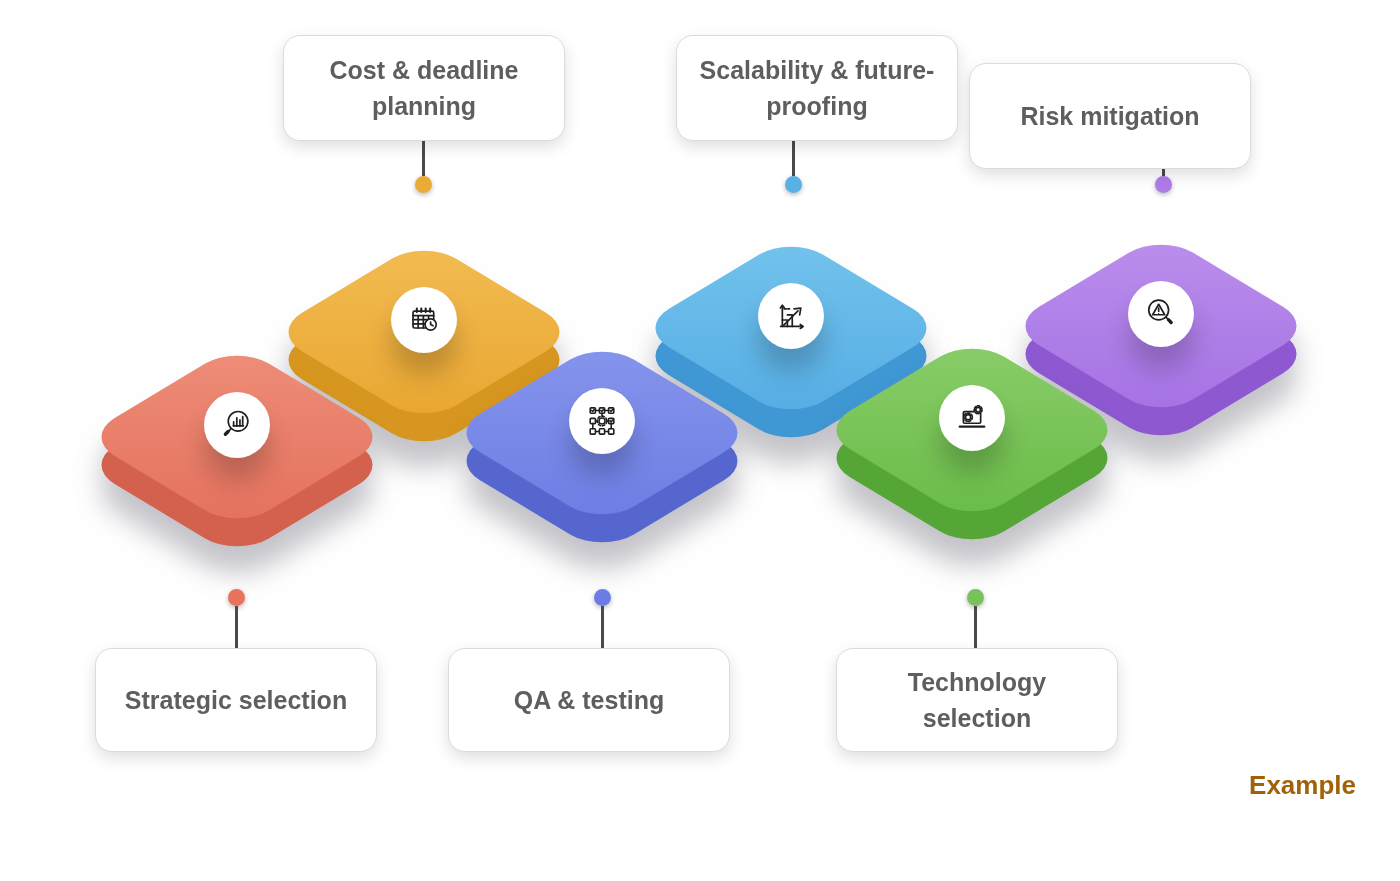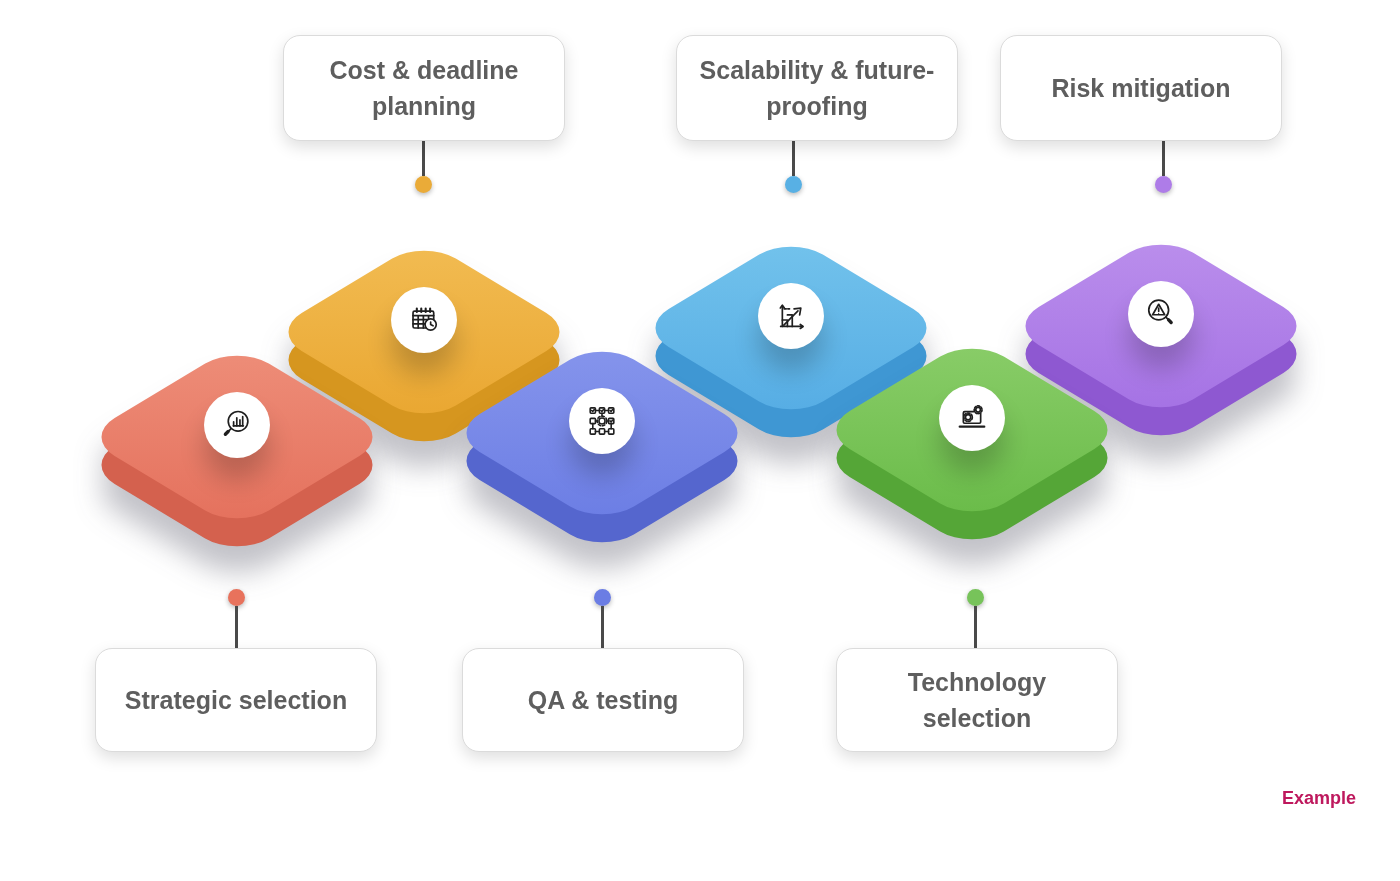--- a/index.html
+++ b/index.html
@@ -101,24 +101,24 @@
   .brand-tagline {
     margin-top: 5px;
     font-size: 10px;
     font-weight: 700;
     letter-spacing: 0.45px;
     color: #4F5462;
     white-space: nowrap;
   }
   .example-label {
     position: absolute;
-    right: 44px; top: 788px;
-    font-size: 18px;
+    right: 44px; top: 770px;
+    font-size: 26px;
     font-weight: 600;
-    color: #be185d;
+    color: #a16207;
     z-index: 5;
   }
 </style>
 </head>
 <body>
 
 <div class="canvas">
 
   <div class="tile back" style="left: 424px; top: 332px; --c1: #F2BC53; --c2: #E9A630; --side: #D6961F; --dot: #EAAB38;">
     <div class="tile-side"></div>
@@ -256,28 +256,28 @@
     <div class="connector-dot"></div>
     <div class="connector-line"></div>
   </div>
 
   <div class="label-box top" style="left:283px;">
     <span>Cost &amp; deadline planning</span>
   </div>
   <div class="label-box top" style="left:676px;">
     <span>Scalability &amp; future-proofing</span>
   </div>
-  <div class="label-box top" style="left:1000px;">
+  <div class="label-box top" style="left:969px;margin-top:28px;">
     <span>Risk mitigation</span>
   </div>
 
   <div class="label-box bottom" style="left:95px;">
     <span>Strategic selection</span>
   </div>
-  <div class="label-box bottom" style="left:462px;">
+  <div class="label-box bottom" style="left:448px;">
     <span>QA &amp; testing</span>
   </div>
   <div class="label-box bottom" style="left:836px;text-align:center;">
     <span>Technology selection</span>
   </div>
 
   <div class="example-label">Example</div>
 
 </div>
 

